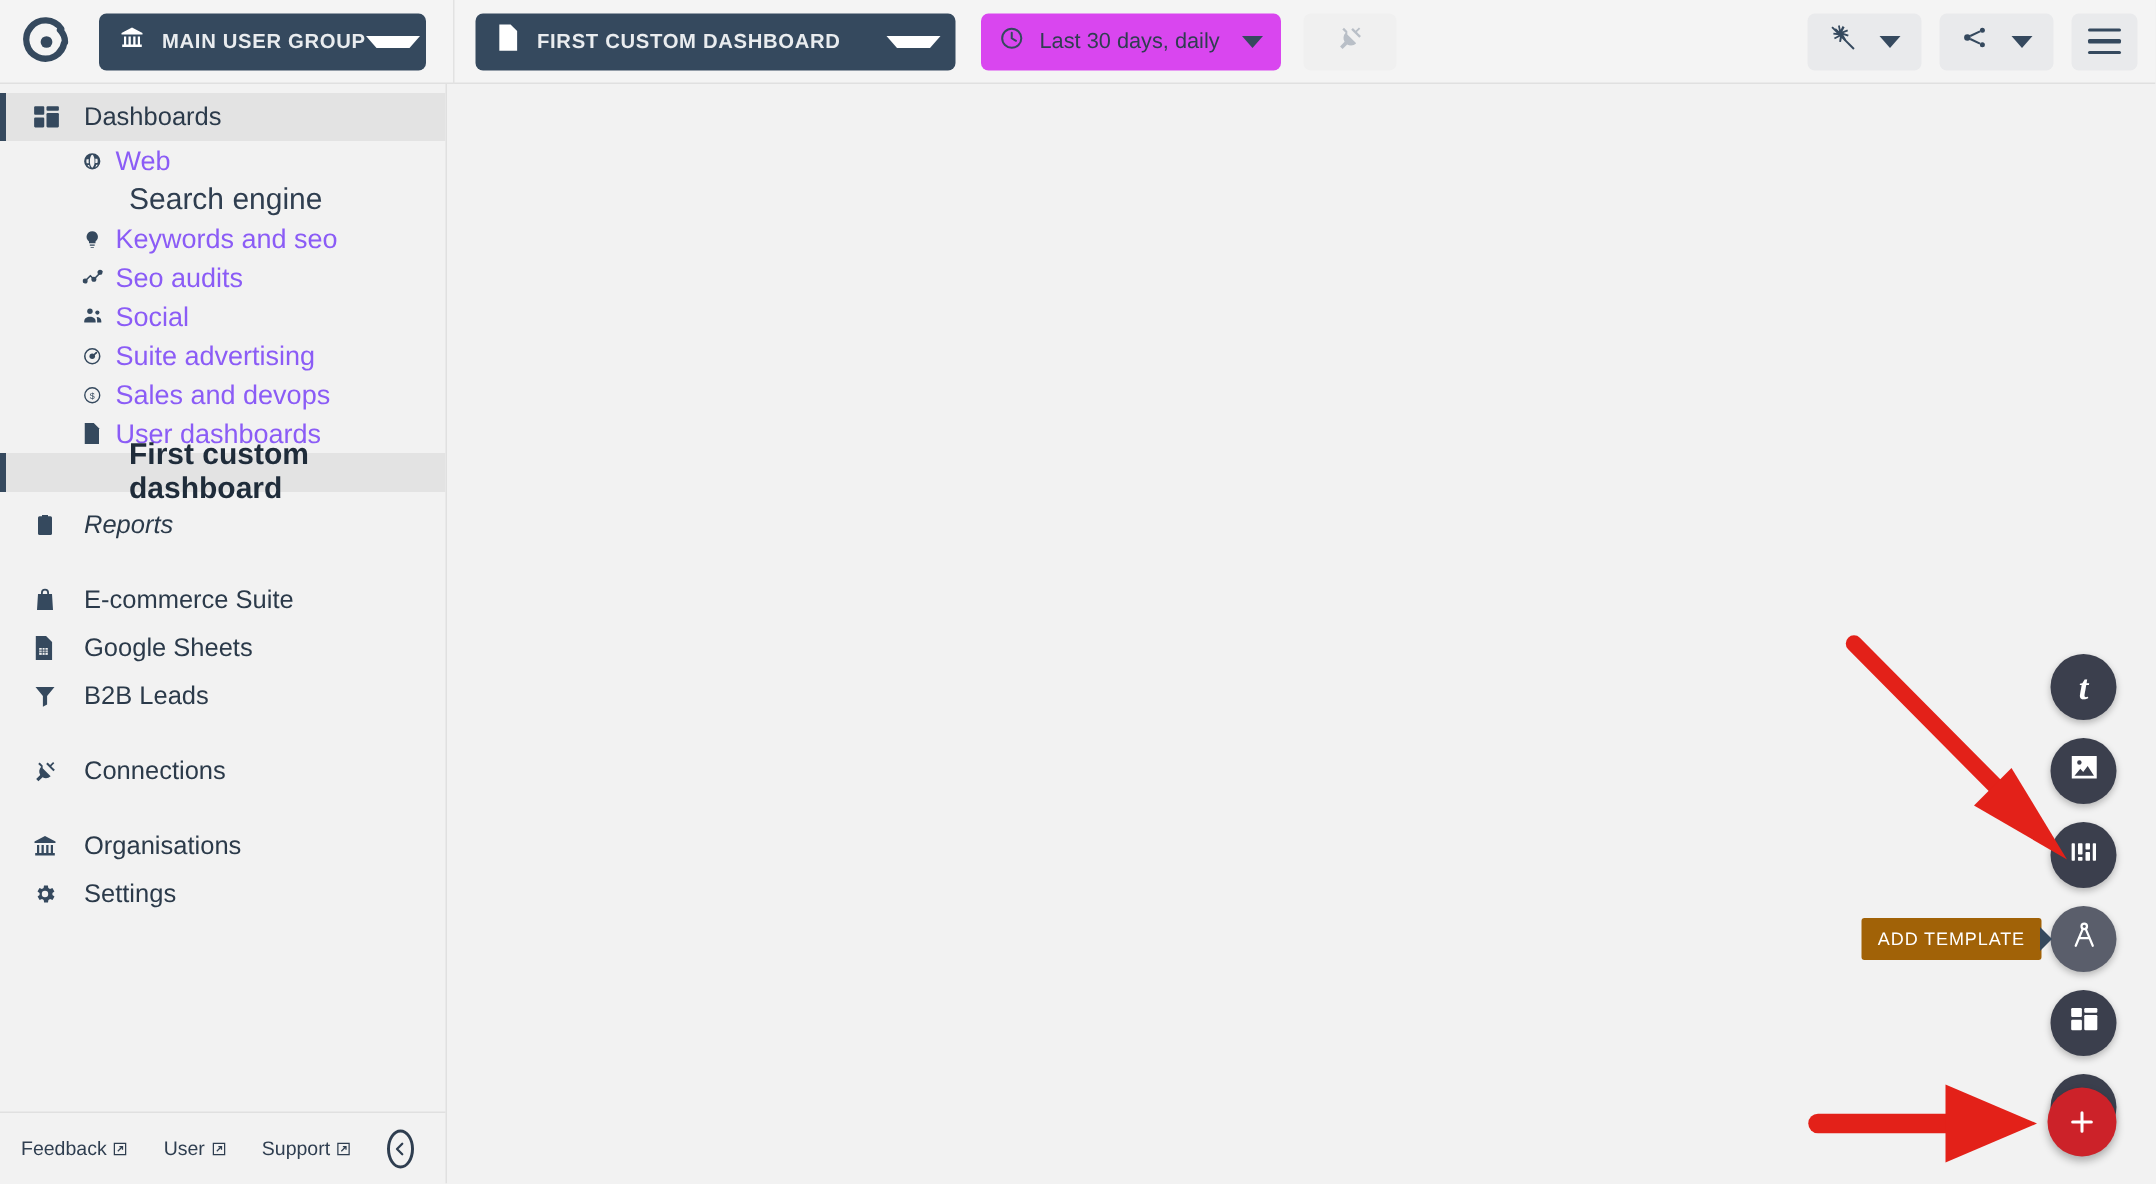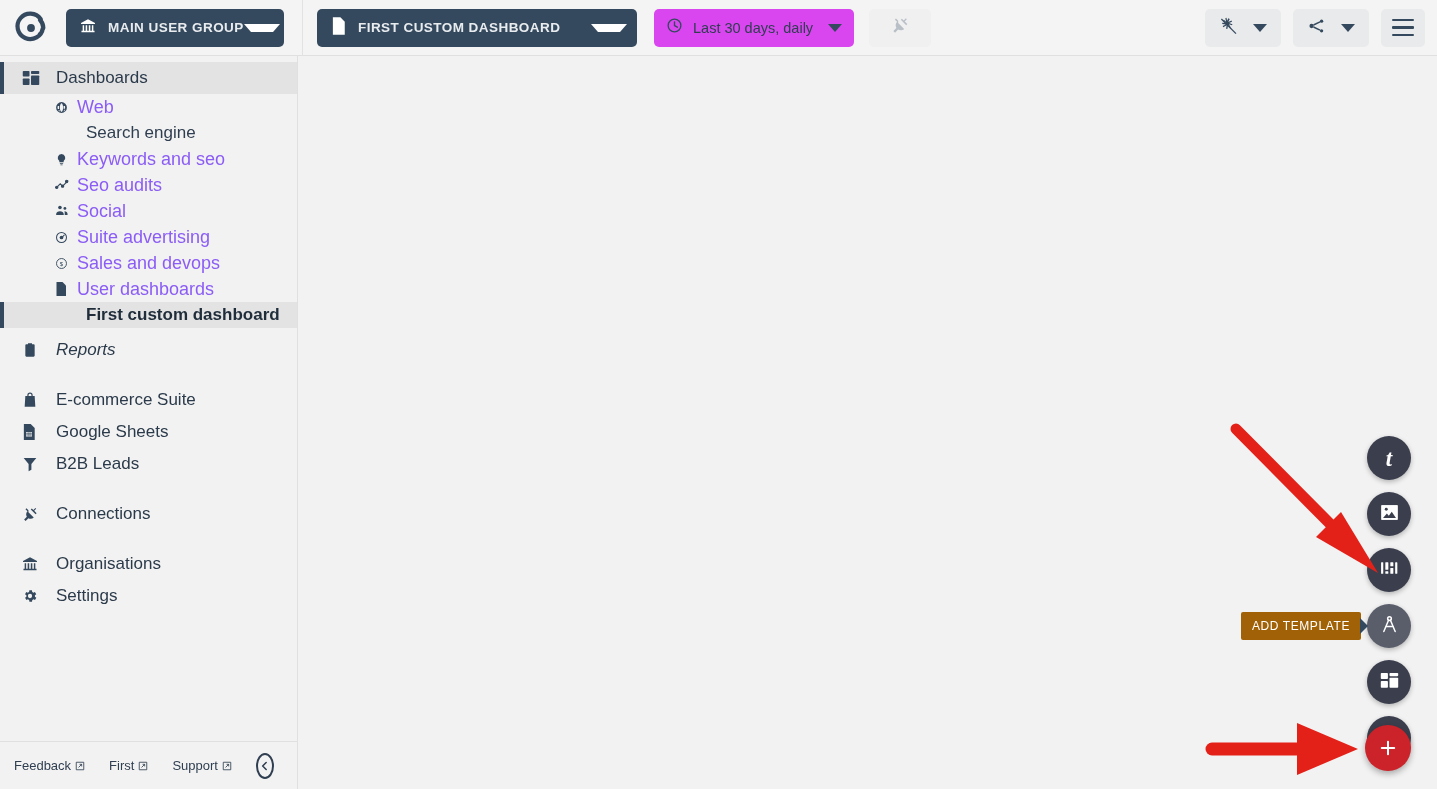--- a/index.html
+++ b/index.html
@@ -102,21 +102,21 @@
     color: #2f3e50;
   }
   .nav-item.top-level { height: 32px; }
   .nav-item.top-level .nav-label { font-size: 17px; font-weight: 400; color: #2b3a4a; }
   .nav-item.top-level .nav-icon { width: 22px; margin-right: 12px; display:flex; align-items:center; justify-content:flex-start; }
 
   .nav-item.sub { padding-left: 55px; height: 26px; }
   .nav-item.sub .nav-icon { width: 16px; margin-right: 6px; display:flex; align-items:center; }
   .nav-item.sub .nav-label { font-size: 18px; color: #8b5cf6; }
   .nav-item.sub-deep { padding-left: 86px; height: 26px; }
-  .nav-item.sub-deep .nav-label { font-size: 17px; color: #2f3e50; }
+  .nav-item.sub-deep .nav-label { font-size: 20px; color: #2f3e50; }
 
   .nav-item.selected {
     background: #e3e3e3;
     border-left: 4px solid #35495e;
   }
   .nav-item.top-level.selected { padding-left: 18px; }
   .nav-item.sub-deep.selected {
     padding-left: 82px;
     font-weight: 700;
   }
@@ -446,21 +446,21 @@
 
       <div class="sidebar-footer">
         <span class="footer-link">
           <span>Feedback</span>
           <svg width="10" height="10" viewBox="0 0 24 24" fill="none" stroke="#2f3e50" stroke-width="2">
             <path d="M3 3h18v18H3z"></path>
               <path d="M8.5 15.5 16 8M11 8h5v5"></path>
           </svg>
         </span>
         <span class="footer-link">
-          <span>First</span>
+          <span>User</span>
           <svg width="10" height="10" viewBox="0 0 24 24" fill="none" stroke="#2f3e50" stroke-width="2">
             <path d="M3 3h18v18H3z"></path>
               <path d="M8.5 15.5 16 8M11 8h5v5"></path>
           </svg>
         </span>
         <span class="footer-link">
           <span>Support</span>
           <svg width="10" height="10" viewBox="0 0 24 24" fill="none" stroke="#2f3e50" stroke-width="2">
             <path d="M3 3h18v18H3z"></path>
               <path d="M8.5 15.5 16 8M11 8h5v5"></path>

